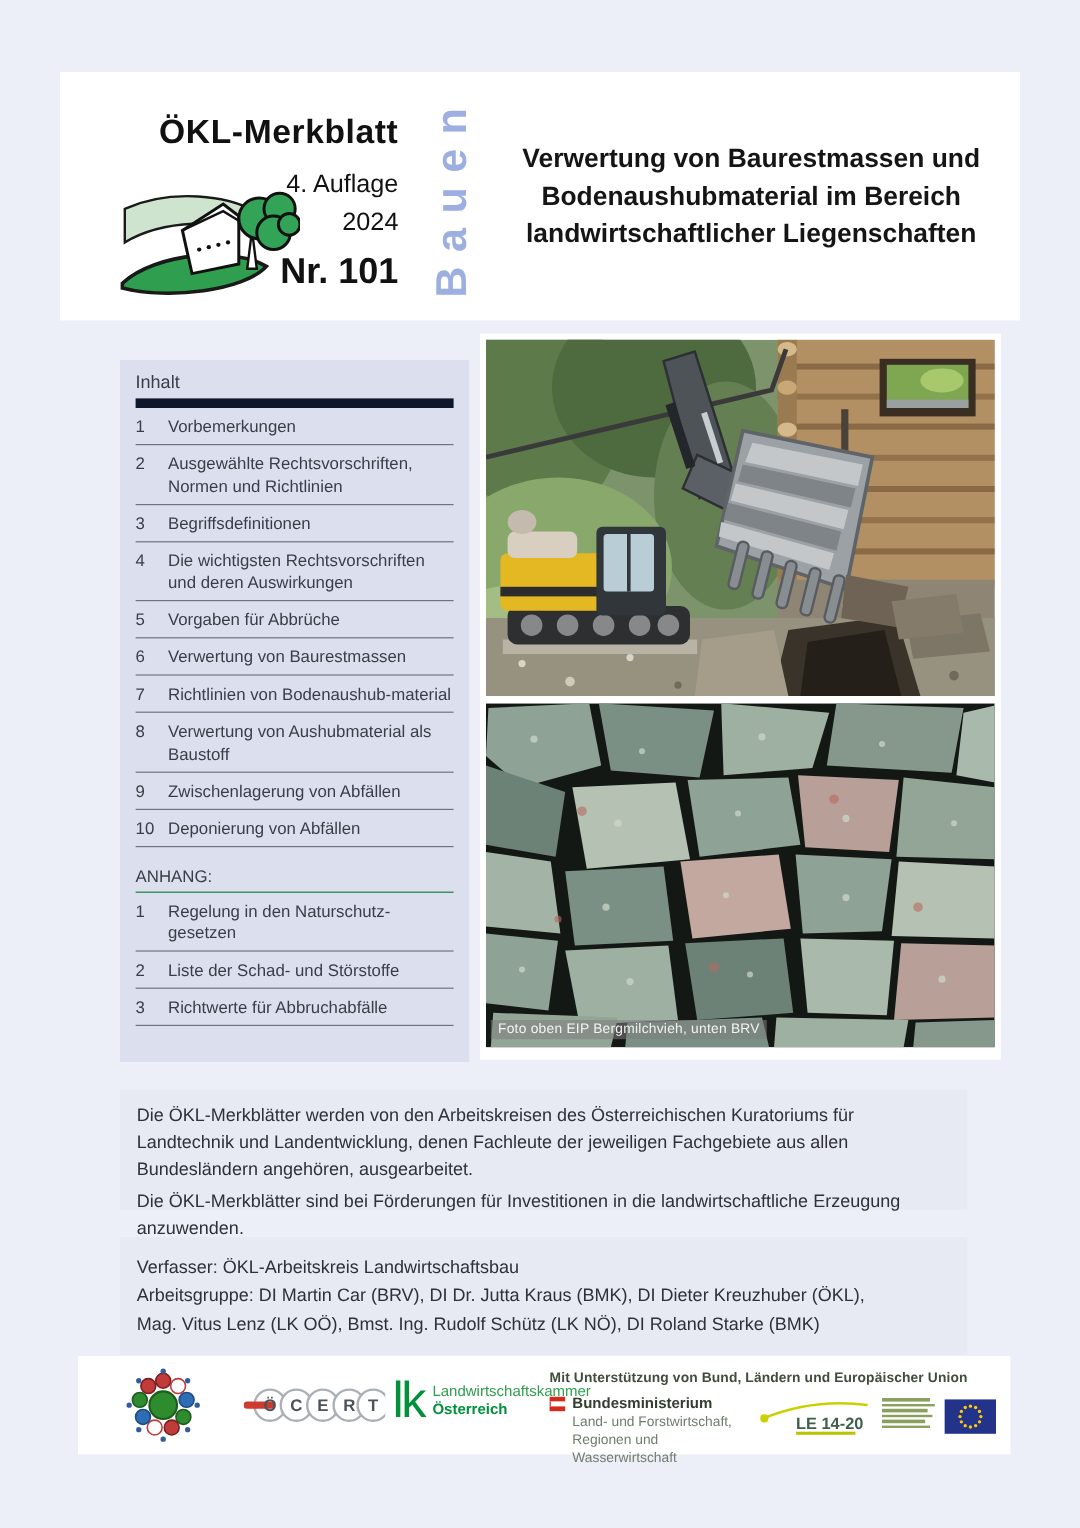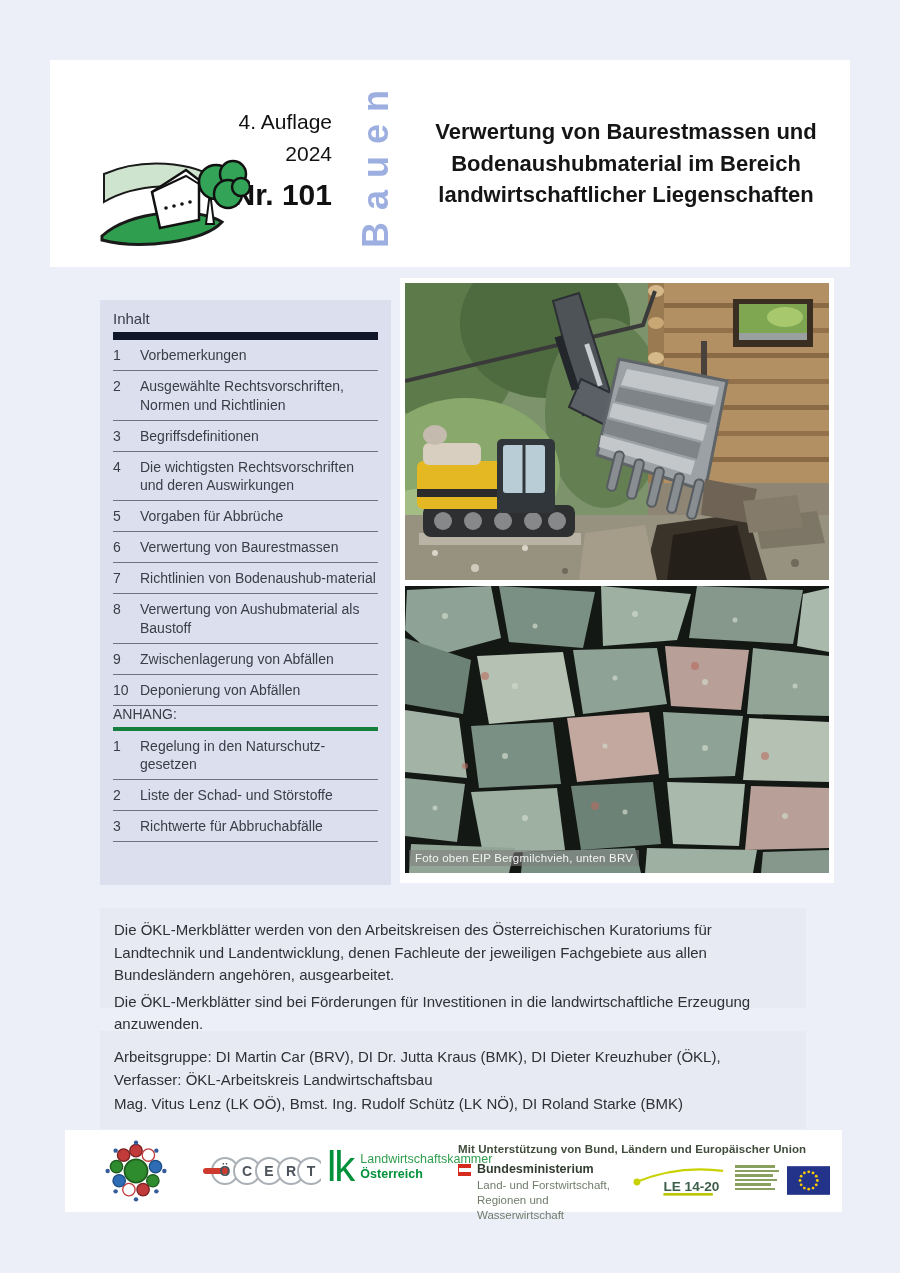--- a/index.html
+++ b/index.html
@@ -23,21 +23,21 @@
         font-size:22px;font-weight:bold;color:#151515;line-height:1.45;padding:0 2px;box-sizing:border-box;}
 
   
   .toc-box{position:absolute;left:100px;top:300px;width:291px;height:585px;
         background:#dce0ee;box-sizing:border-box;padding:10px 13px;color:#383d47;}
   .toc-heading{font-size:15px;padding-bottom:5px;border-bottom:8px solid #0f172a;}
   .toc-item{display:flex;border-bottom:1px solid #707480;padding:6px 0 5px 0;
         font-size:14px;line-height:1.35;}
   .toc-num{width:27px;flex:0 0 27px;}
   .toc-label{flex:1;}
-  .toc-annex-heading{font-size:14px;padding-bottom:5px;border-bottom:4px solid #15803d;}
+  .toc-annex-heading{margin-top:16px;font-size:14px;padding-bottom:5px;border-bottom:1px solid #15803d;}
 
   
   .photo-frame{position:absolute;left:400px;top:278px;width:434px;height:605px;
         background:#ffffff;box-sizing:border-box;padding:5px;}
   .photo{width:424px;position:relative;overflow:hidden;}
   .photo svg{display:block;width:100%;height:100%;}
   .photo-top{height:297px;margin-bottom:6px;}
   .photo-bottom{height:287px;}
   .photo-caption{position:absolute;left:4px;bottom:7px;background:rgba(125,125,125,.55);
         color:#f2f2f2;font-size:11.5px;padding:2px 6px;letter-spacing:.2px;}
@@ -73,20 +73,21 @@
   .fineprint div{height:2.5px;background:#8aa05f;margin-bottom:2px;}
   .eu-flag{width:50px;height:33px;margin-left:8px;margin-top:2px;}
 </style>
 </head>
 <body>
 
 <div class="page">
 
   <div class="header-box">
     <div class="mast-left">
+      <div class="mast-series">ÖKL-Merkblatt</div>
       <div class="mast-edition">4. Auflage</div>
       <div class="mast-year">2024</div>
       <div class="mast-number">Nr. 101</div>
     </div>
 
     <svg class="farm-logo" viewBox="0 0 150 112" aria-hidden="true">
       <path d="M4,34 C40,18 92,20 122,42 L122,58 C86,40 34,44 4,62 Z" fill="#cfe4cf" stroke="#1a1a1a" stroke-width="2"></path>
       <path d="M2,96 C30,70 96,66 122,82 C104,102 40,110 2,100 Z" fill="#2f9e4f" stroke="#1a1a1a" stroke-width="3"></path>
       <polygon points="52,52 86,30 99,40 99,80 60,88" fill="#ffffff" stroke="#111111" stroke-width="2.5"></polygon>
       <polyline points="52,52 86,36 99,44" fill="none" stroke="#111111" stroke-width="2"></polyline>
@@ -310,22 +311,22 @@
     </div>
   </div>
 
   <div class="info-box">
     <p>Die ÖKL-Merkblätter werden von den Arbeitskreisen des Österreichischen Kuratoriums für Landtechnik und Landentwicklung, denen Fachleute der jeweiligen Fachgebiete aus allen Bundesländern angehören, ausgearbeitet.</p>
     <p>Die ÖKL-Merkblätter sind bei Förderungen für Investitionen in die landwirtschaftliche Erzeugung anzuwenden.</p>
     <p>Erlass BMLFUW-LE.1.1.1/0171-II/2/2014 idgF</p>
   </div>
 
   <div class="authors-box">
+    <p>Verfasser: ÖKL-Arbeitskreis Landwirtschaftsbau</p>
     <p>Arbeitsgruppe: DI Martin Car (BRV), DI Dr. Jutta Kraus (BMK), DI Dieter Kreuzhuber (ÖKL),</p>
-    <p>Verfasser: ÖKL-Arbeitskreis Landwirtschaftsbau</p>
     <p>Mag. Vitus Lenz (LK OÖ), Bmst. Ing. Rudolf Schütz (LK NÖ), DI Roland Starke (BMK)</p>
   </div>
 
   <div class="footer-band">
 
     <svg class="wreath-logo" viewBox="0 0 70 70" aria-hidden="true">
       <circle cx="35" cy="35" r="13" fill="#2e8b2e" stroke="#1d5c1d" stroke-width="2"></circle>
       <g stroke-width="1.5">
         <circle cx="35" cy="12" r="7" fill="#c23b3b" stroke="#7a2020"></circle>
         <circle cx="49" cy="17" r="7" fill="#ffffff" stroke="#c23b3b"></circle>

